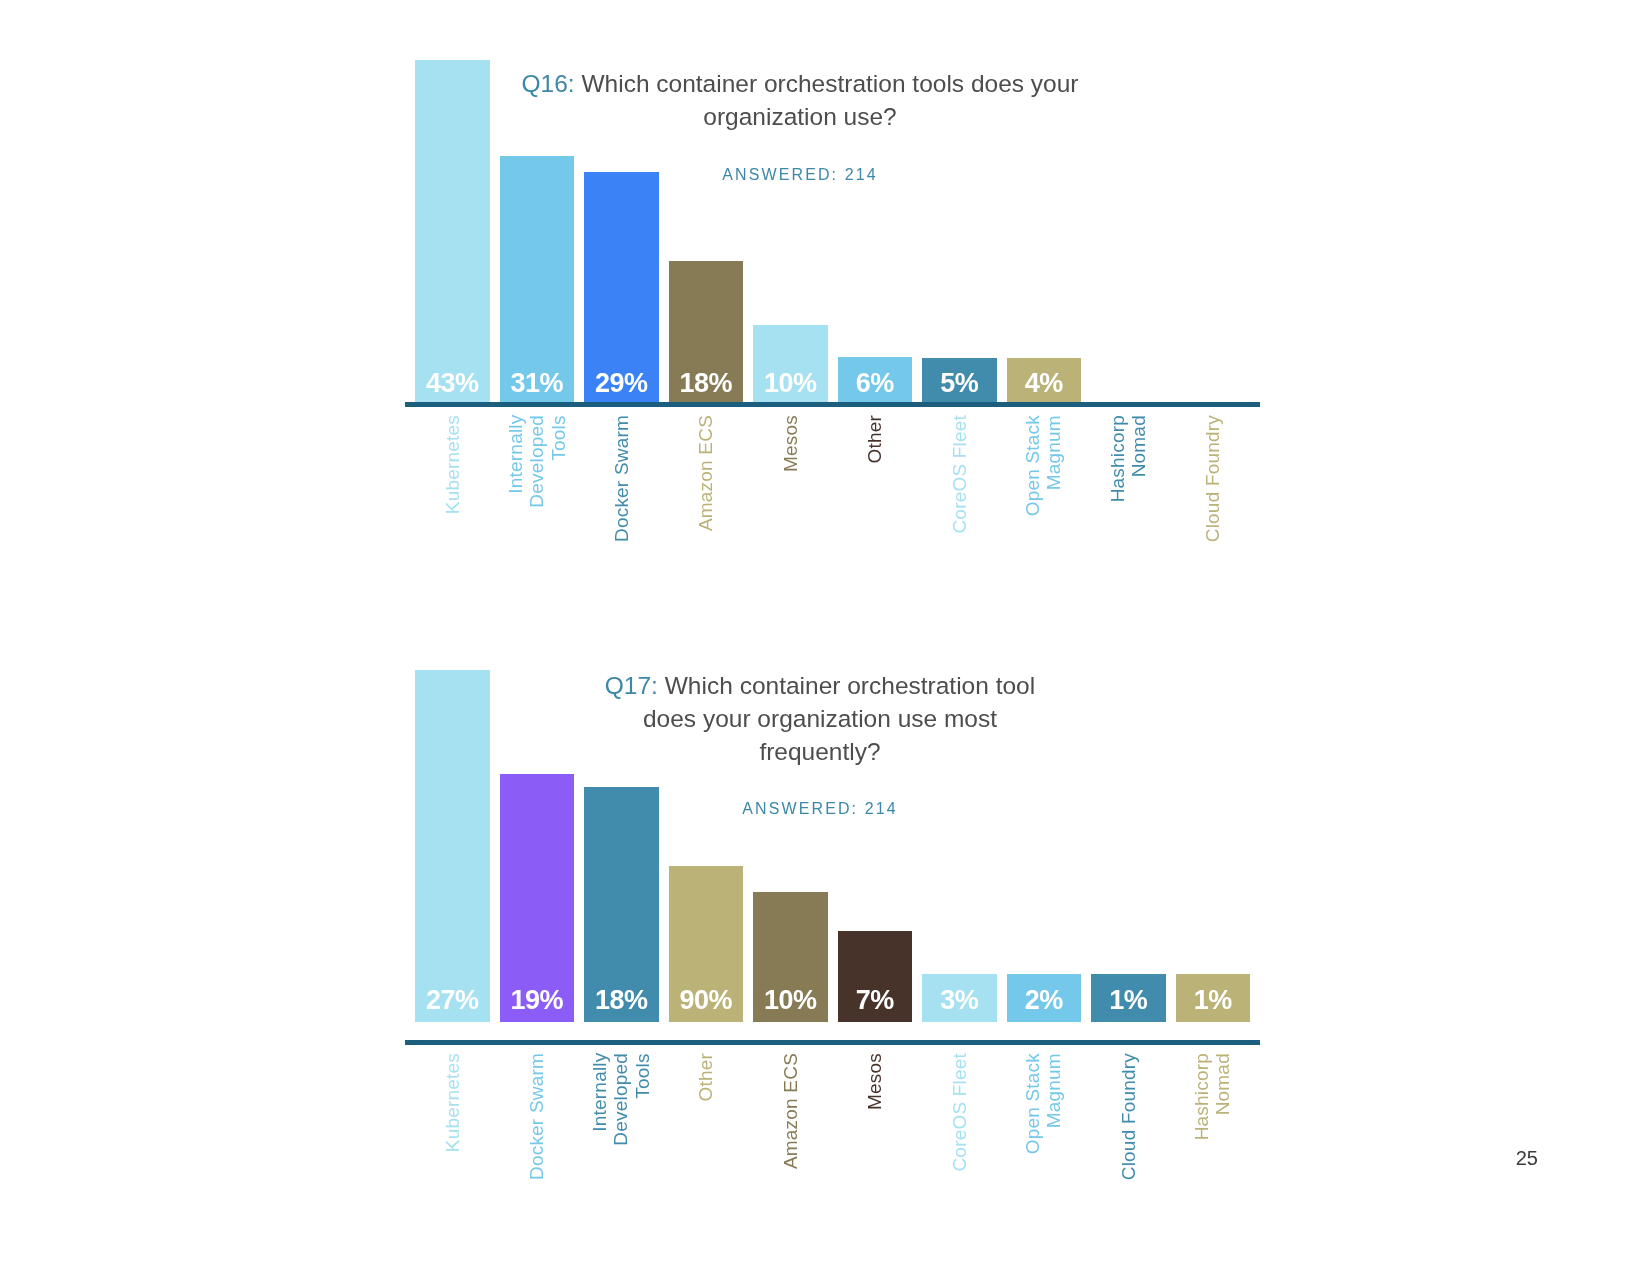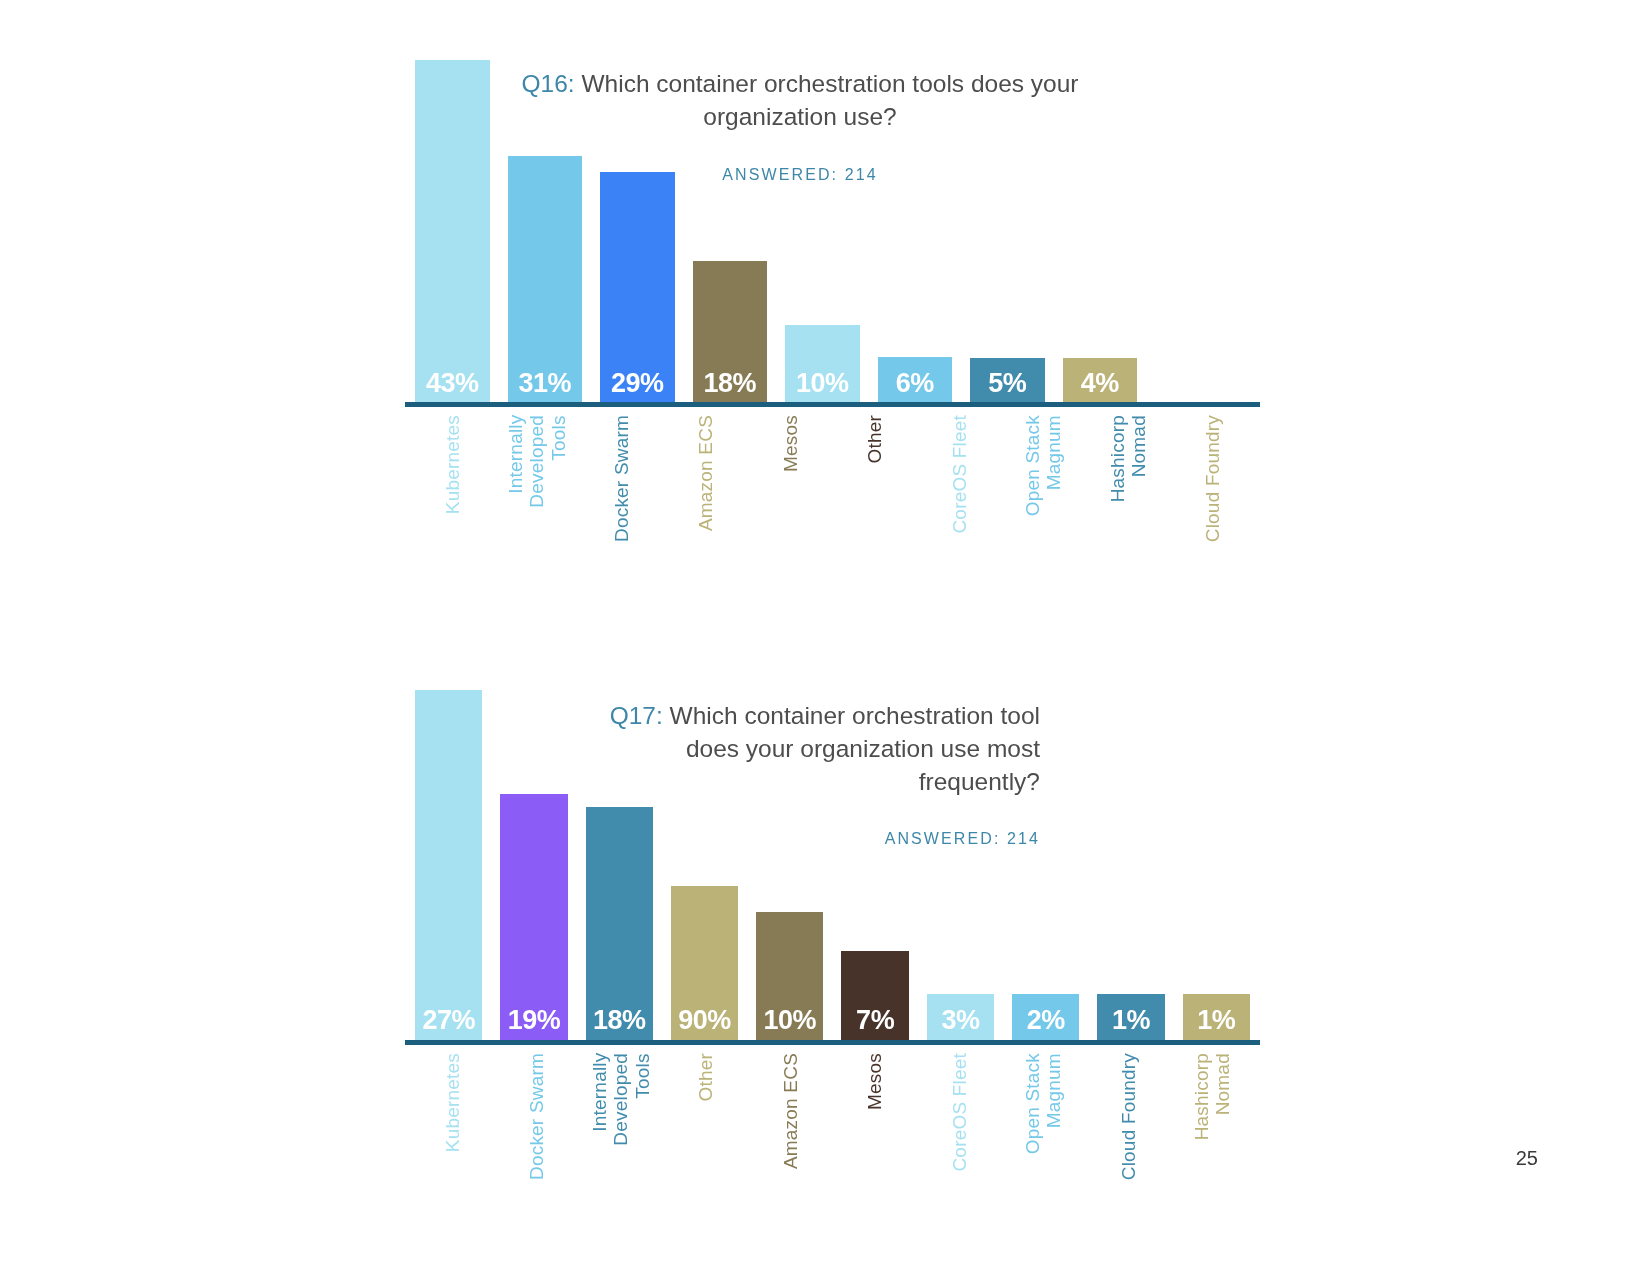--- a/index.html
+++ b/index.html
@@ -29,21 +29,21 @@
   }
   .bars {
     position: absolute;
     left: 0;
     bottom: 0;
     width: 845px;
     height: 100%;
     display: flex;
     align-items: flex-end;
     justify-content: flex-start;
-    gap: 8px;
+    gap: 0px;
   }
   .bar-slot {
     width: 84.5px;
     height: 100%;
     display: flex;
     flex-direction: column;
     justify-content: flex-end;
     align-items: center;
     box-sizing: border-box;
     padding: 0 5px;
@@ -216,21 +216,21 @@
   <div class="title-wrap" style="left:460px; top:68px; width:680px;">
     <div class="q-title">
       <span class="q-num">Q16:</span>
       <span>Which container orchestration tools does your organization use?</span>
     </div>
     <div class="answered">ANSWERED: 214</div>
   </div>
 </div>
 
 <div class="chart-block" id="chart-q17" style="top:0;">
-  <div class="plot" style="top:690px; height:352px;">
+  <div class="plot" style="top:670px; height:352px;">
     <div class="bars">
         <div class="bar-slot">
           <div class="bar" style="background: rgb(166, 225, 241); height: 100%;">
             <span class="bar-value">27%</span>
           </div>
         </div>
         <div class="bar-slot">
           <div class="bar" style="background: #8b5cf6; height: 70.3704%;">
             <span class="bar-value">19%</span>
           </div>
@@ -308,21 +308,21 @@
       </div>
       <div class="cat-slot">
         <div class="cat-label" style="color: rgb(65, 140, 172);">Cloud Foundry</div>
       </div>
       <div class="cat-slot">
         <div class="cat-label" style="color: rgb(187, 178, 120);">Hashicorp
 Nomad</div>
       </div>
     </div>
 
-  <div class="title-wrap" style="left:600px; top:700px; width:440px;text-align:right;">
+  <div class="title-wrap" style="left:600px; top:670px; width:440px;">
     <div class="q-title">
       <span class="q-num">Q17:</span>
       <span>Which container orchestration tool does your organization use most frequently?</span>
     </div>
     <div class="answered">ANSWERED: 214</div>
   </div>
 </div>
 
 <div class="page-number">25</div>
 

